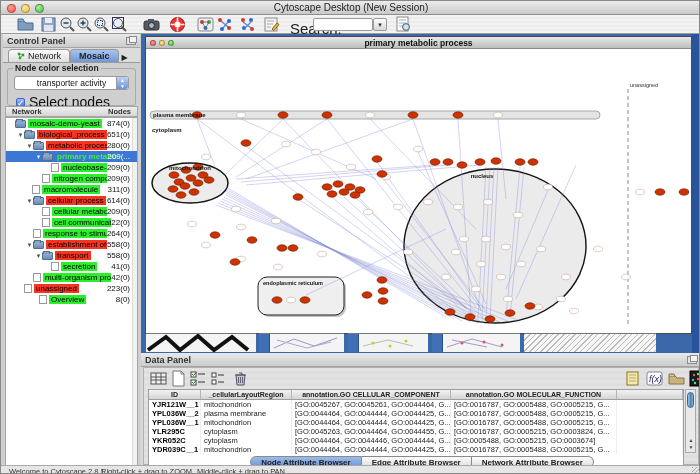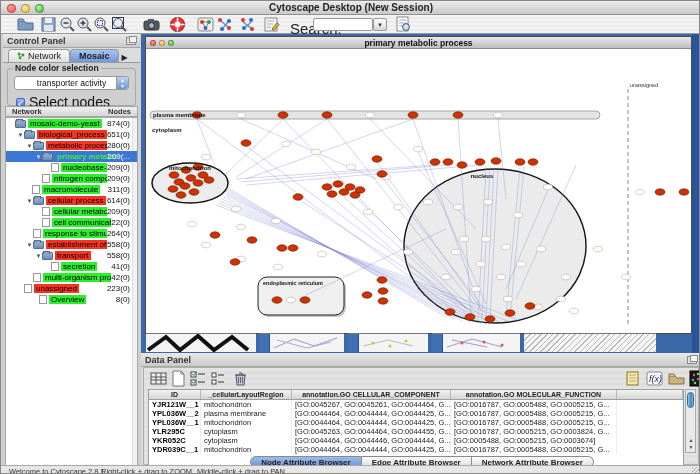--- a/index.html
+++ b/index.html
@@ -3,21 +3,21 @@
 <meta charset="utf-8">
 <style>
   * { margin:0; padding:0; box-sizing:border-box; }
   html,body { width:700px; height:474px; font-family:"Liberation Sans",sans-serif; }
   #app { position:relative; width:700px; height:474px; background:#cfcfcf; overflow:hidden; border:1px solid #888; }
 
   
   .titlebar { position:absolute; left:0; top:0; width:700px; height:14px;
     background:linear-gradient(#ececec,#c9c9c9); border-bottom:1px solid #8f8f8f;
     display:flex; align-items:center; justify-content:center; }
-  .titlebar .title { font-size:10px; font-weight:bold; color:#222; }
+  .titlebar .title { font-size:10px; font-weight:normal; color:#222; }
   .lights { position:absolute; left:6px; top:3px; display:flex; gap:5px; }
   .light { width:9px; height:9px; border-radius:50%; border:1px solid rgba(0,0,0,.3); }
   .l-red{background:radial-gradient(circle at 35% 30%,#ff9a90,#f8544a);} 
   .l-yel{background:radial-gradient(circle at 35% 30%,#ffe9a8,#f5b930);} 
   .l-grn{background:radial-gradient(circle at 35% 30%,#b5f0a0,#3fba3a);}
 
   .toolbar { position:absolute; left:0; top:14px; width:700px; height:19px;
     background:repeating-linear-gradient(#f3f3f3 0 2px,#ececec 2px 4px); border-bottom:1px solid #9a9a9a; }
   .tool { position:absolute; top:1px; width:17px; height:17px; }
   .tool svg { width:17px; height:17px; }

